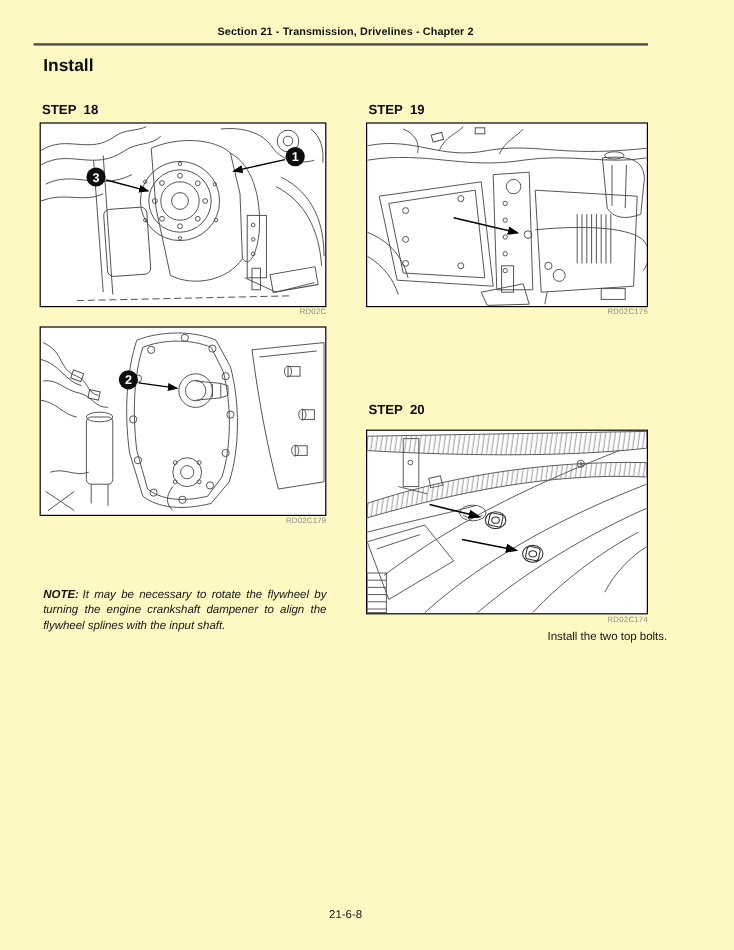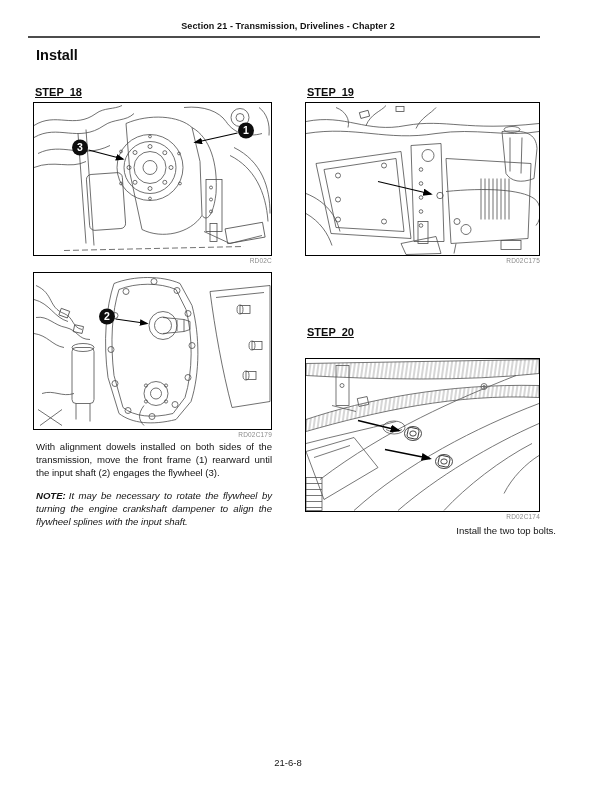--- a/index.html
+++ b/index.html
@@ -1,28 +1,28 @@
 <!DOCTYPE html>
 <html><head>
 <meta charset="utf-8">
 <style>
   html,body{margin:0;padding:0;background:#e8e8e8;}
   #page{
-    position:relative;width:612px;height:792px;background:#ffffff;
+    position:relative;width:612px;height:792px;background:#fef9c3;
     font-family:"Liberation Sans", sans-serif;color:#111;overflow:hidden;
     margin:0 auto;
   }
   .abs{position:absolute;}
   .header-title{
     left:36px;top:21px;width:504px;text-align:center;
     font-size:9px;font-weight:bold;color:#101010;letter-spacing:0.1px;
   }
   .header-rule{left:28px;top:36px;width:512px;height:2px;background:#4c4c4c;}
   .page-title{left:36px;top:47px;font-size:14.5px;font-weight:bold;color:#0c0c0c;}
-  .step-heading{font-size:11px;font-weight:bold;color:#0c0c0c;white-space:pre;text-decoration:underline;}
+  .step-heading{font-size:11px;font-weight:bold;color:#0c0c0c;white-space:pre;}
   .fig-frame{
     border:1.2px solid #000;background:#fff;box-sizing:border-box;
   }
   .fig-frame svg{display:block;width:100%;height:100%;}
   .fig-label{
     font-size:6.5px;color:#8b8b8b;text-align:right;letter-spacing:0.2px;
   }
   .body-copy{
     font-size:9.6px;line-height:13px;text-align:justify;color:#141414;
     letter-spacing:-0.02px;
@@ -166,21 +166,20 @@
       </g>
       <g>
         <line x1="81.5" y1="45.5" x2="113" y2="50" stroke="#000" stroke-width="1.1" marker-end="url(#ah2)"></line>
         <circle cx="73" cy="43" r="8" fill="#0d0d0d"></circle>
         <text class="co-num" x="73" y="46.8" font-size="10.5" font-weight="bold" fill="#fff" text-anchor="middle">2</text>
       </g>
     </svg>
   </div>
   <div class="abs fig-label" style="left:33px;top:431px;width:239px;">RD02C179</div>
 
-  <div class="abs body-copy" style="left:36px;top:440px;width:236px;">With alignment dowels installed on both sides of the transmission, move the front frame (1) rearward until the input shaft (2) engages the flywheel (3).</div>
 
   <div class="abs body-copy" style="left:36px;top:489px;width:236px;"><span class="note-label">NOTE:</span><span class="note-text">It may be necessary to rotate the flywheel by turning the engine crankshaft dampener to align the flywheel splines with the input shaft.</span></div>
 
   <div class="abs step-heading" style="left:307px;top:86px;">STEP  19</div>
 
   <div class="abs fig-frame" style="left:305px;top:102px;width:235px;height:154px;">
     <svg viewBox="0 0 233 151">
       <defs>
         <marker id="ah3" markerWidth="9" markerHeight="8" refX="6.5" refY="3" orient="auto">
           <path d="M0,0 L8,3 L0,6 Z" fill="#000"></path>
@@ -225,21 +224,21 @@
         <path d="M0,110 C14,118 22,130 26,142"></path>
       </g>
       <g>
         <line x1="72" y1="78" x2="125" y2="90.5" stroke="#000" stroke-width="1.2" marker-end="url(#ah3)"></line>
       </g>
     </svg>
   </div>
   <div class="abs fig-label" style="left:305px;top:257px;width:235px;">RD02C175</div>
 
 
-  <div class="abs step-heading" style="left:307px;top:326px;text-align:center;">STEP  20</div>
+  <div class="abs step-heading" style="left:307px;top:336px;text-align:center;">STEP  20</div>
 
   <div class="abs fig-frame" style="left:305px;top:358px;width:235px;height:154px;">
     <svg viewBox="0 0 233 151">
       <defs>
         <marker id="ah4" markerWidth="9" markerHeight="8" refX="6.5" refY="3" orient="auto">
           <path d="M0,0 L8,3 L0,6 Z" fill="#000"></path>
         </marker>
         <pattern id="hz" width="4" height="6" patternUnits="userSpaceOnUse" patternTransform="rotate(8)">
           <line x1="1" y1="0" x2="1" y2="6" stroke="#8a8a8a" stroke-width="0.7"></line>
         </pattern>

